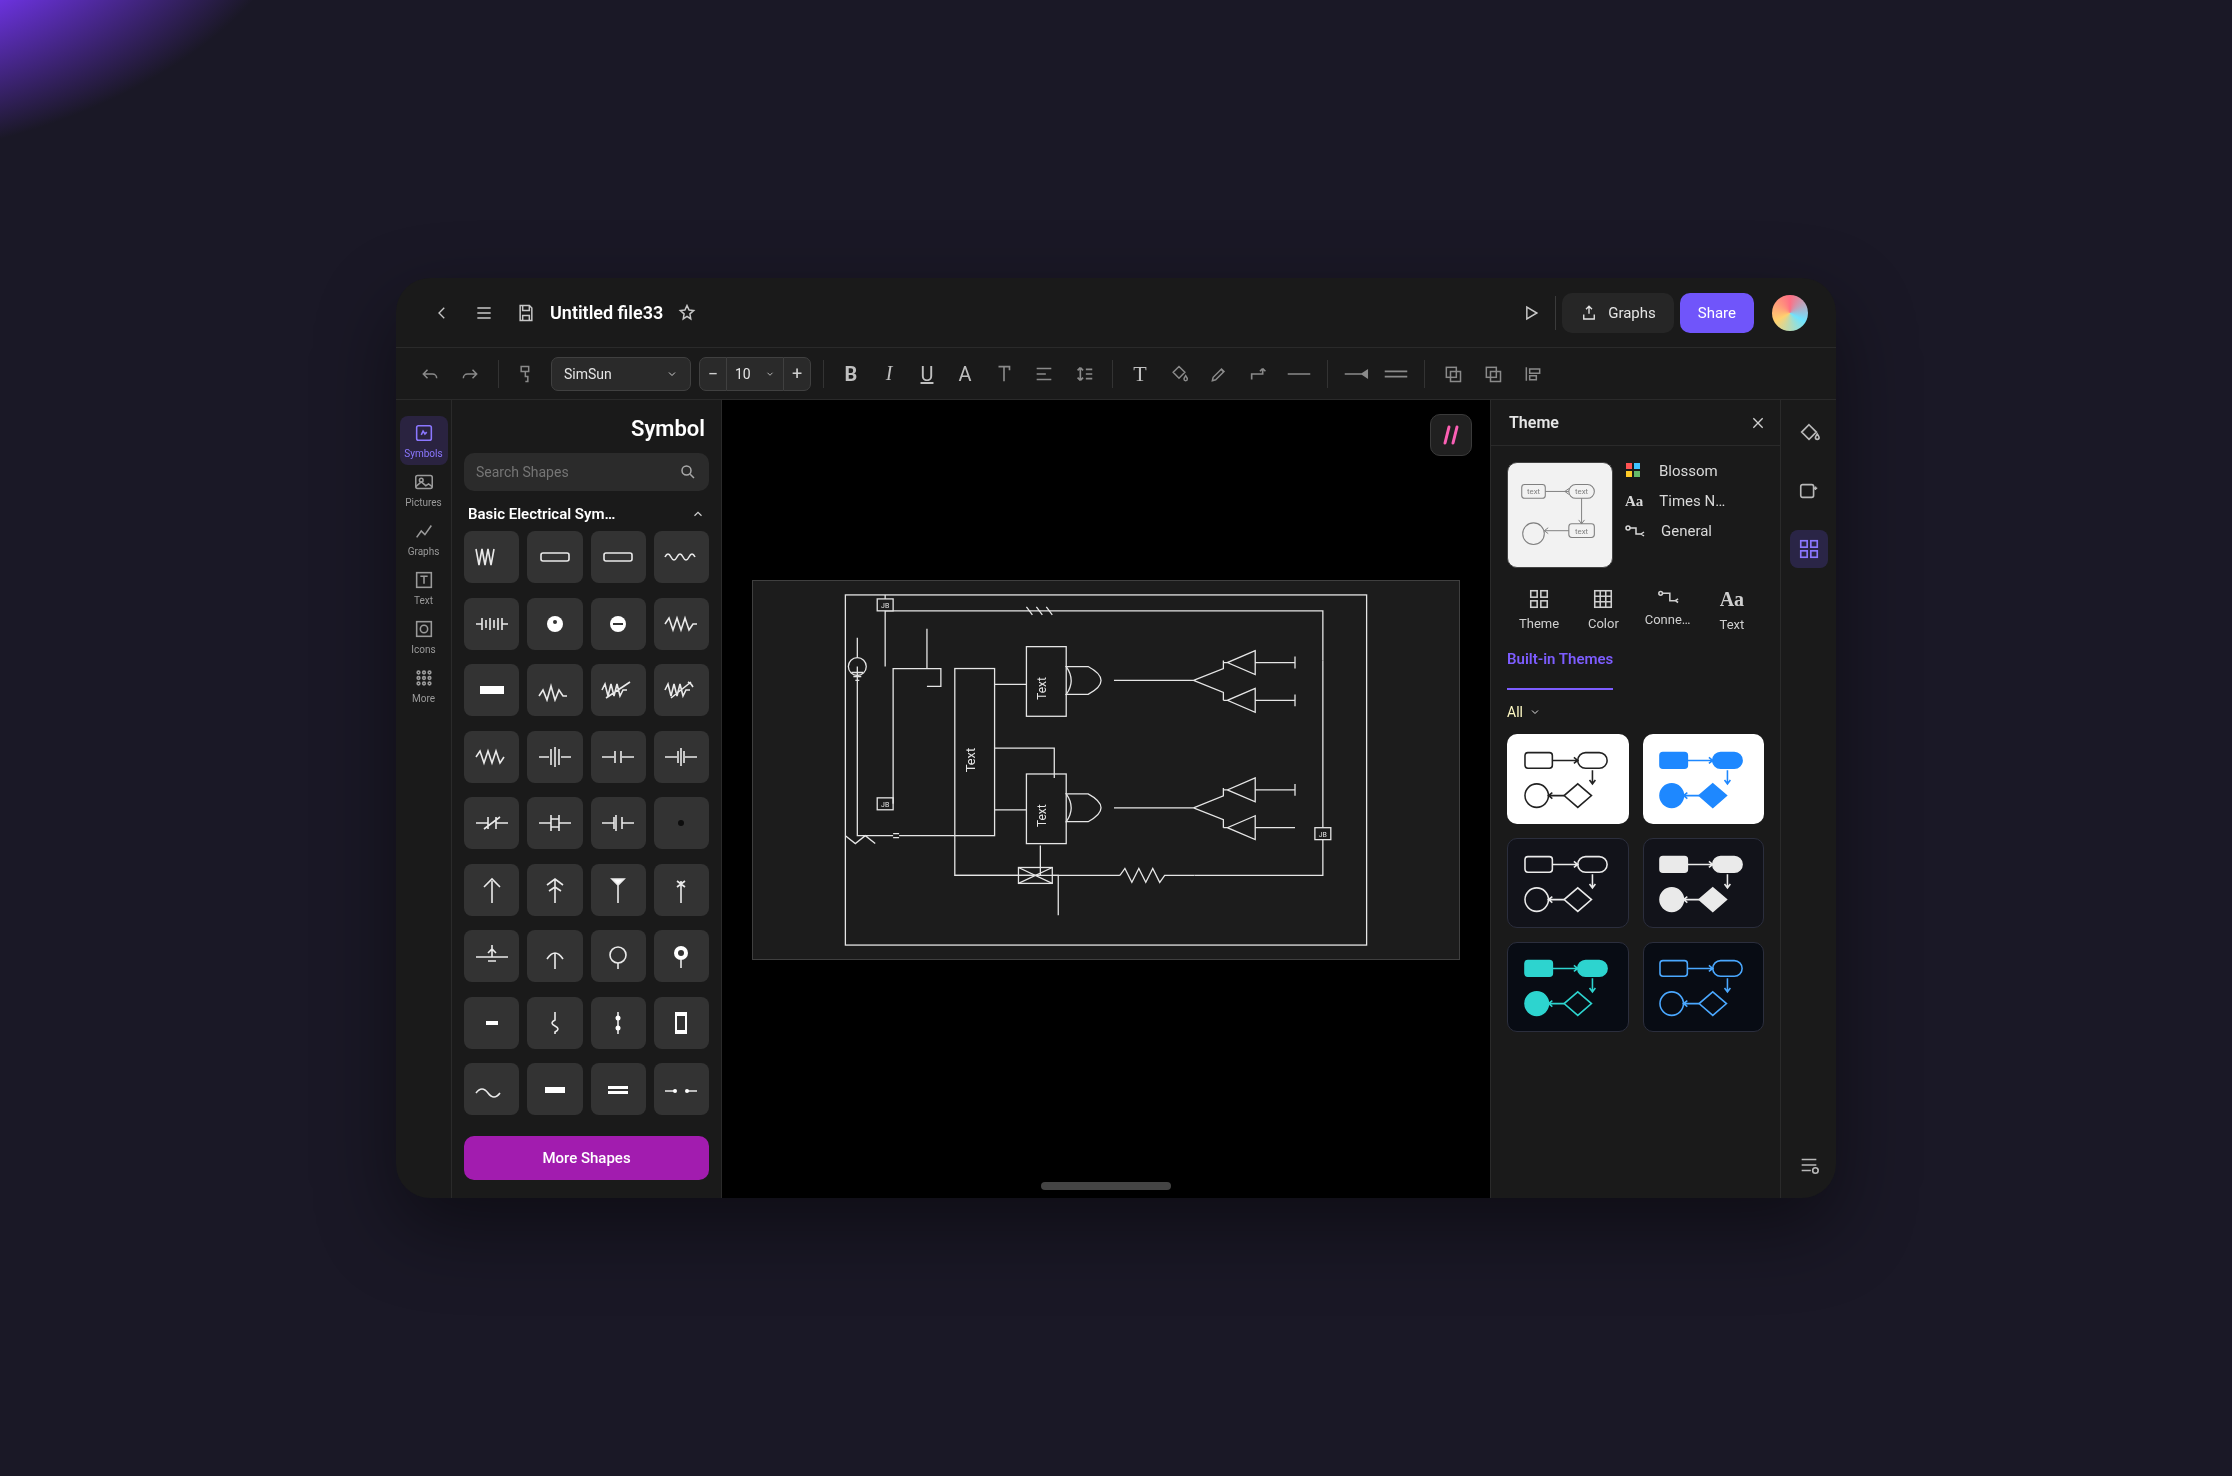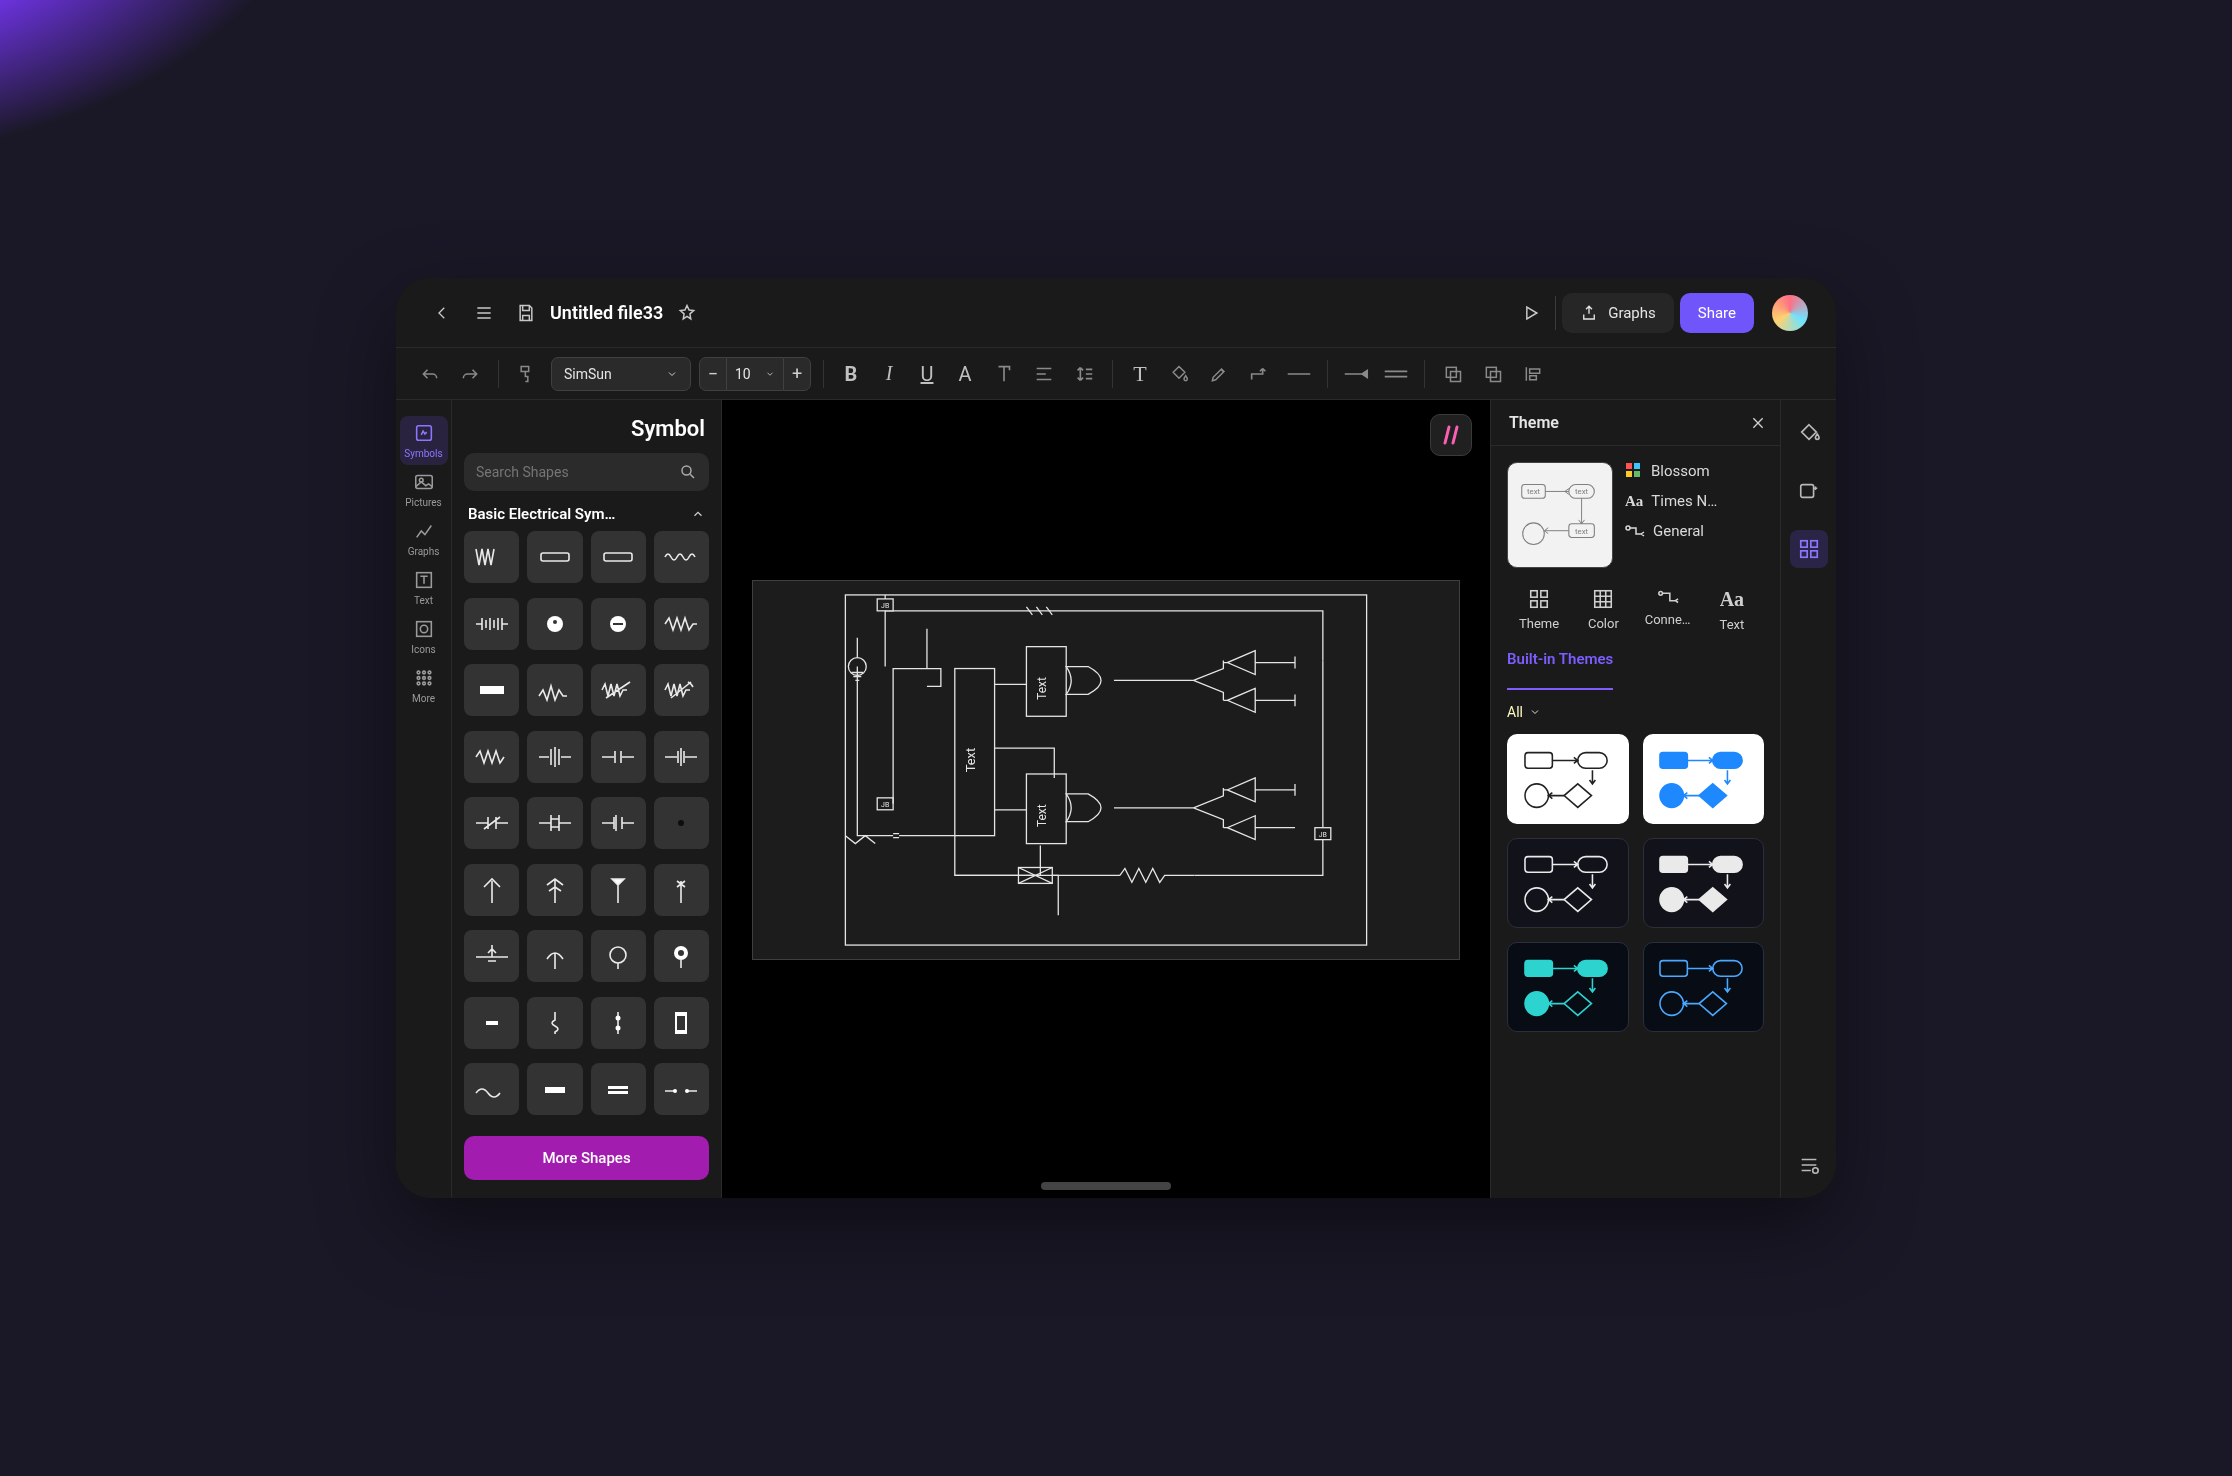--- a/index.html
+++ b/index.html
@@ -92,21 +92,21 @@
   .canvas{position:absolute;top:180px;left:30px;right:30px;height:380px;background:#1c1c1c;border:1px solid #3f3f3f;}
   .canvas svg{width:100%;height:100%;}
   
   .rpanel{width:290px;border-left:1px solid #2a2a2a;display:flex;flex-direction:column;}
   .rpanel-head{height:46px;display:flex;align-items:center;justify-content:space-between;padding:0 14px 0 18px;
     border-bottom:1px solid #2a2a2a;color:#e6e6e6;font-weight:600;cursor:default;}
   .rpanel-body{padding:16px;overflow:auto;flex:1;}
   .preview{display:flex;gap:12px;align-items:flex-start;}
   .preview-img{width:106px;height:106px;background:#f2f2f2;border-radius:10px;border:1px solid #444;}
   .preview-info{display:flex;flex-direction:column;gap:12px;color:#d9d9d9;font-size:15px;}
-  .chiprow{display:flex;align-items:center;gap:8px;}
+  .chiprow{display:flex;align-items:center;gap:16px;}
   .tabs{display:grid;grid-template-columns:repeat(4,1fr);text-align:center;margin-top:20px;color:#cfcfcf;font-size:13px;}
   .tabs .t{display:flex;flex-direction:column;align-items:center;gap:6px;cursor:pointer;}
   .tabs svg{stroke:#cfcfcf;fill:none;stroke-width:1.7;}
   .link{margin-top:18px;display:inline-block;color:#7d5dff;font-weight:600;font-size:15px;border-bottom:2px solid #7d5dff;padding-bottom:20px;}
   .filter{margin-top:14px;color:#fef9c3;font-size:14px;display:flex;align-items:center;gap:6px;cursor:pointer;}
   .tgrid{display:grid;grid-template-columns:repeat(2,1fr);gap:14px;margin-top:14px;}
   .tcell{height:90px;border-radius:10px;background:#fff;cursor:pointer;display:flex;align-items:center;justify-content:center;}
   .tcell.dark{background:#12131a;border:1px solid #2b2e3d;}
   .tcell.dark2{background:#080c14;border:1px solid #2b2e3d;}
   

